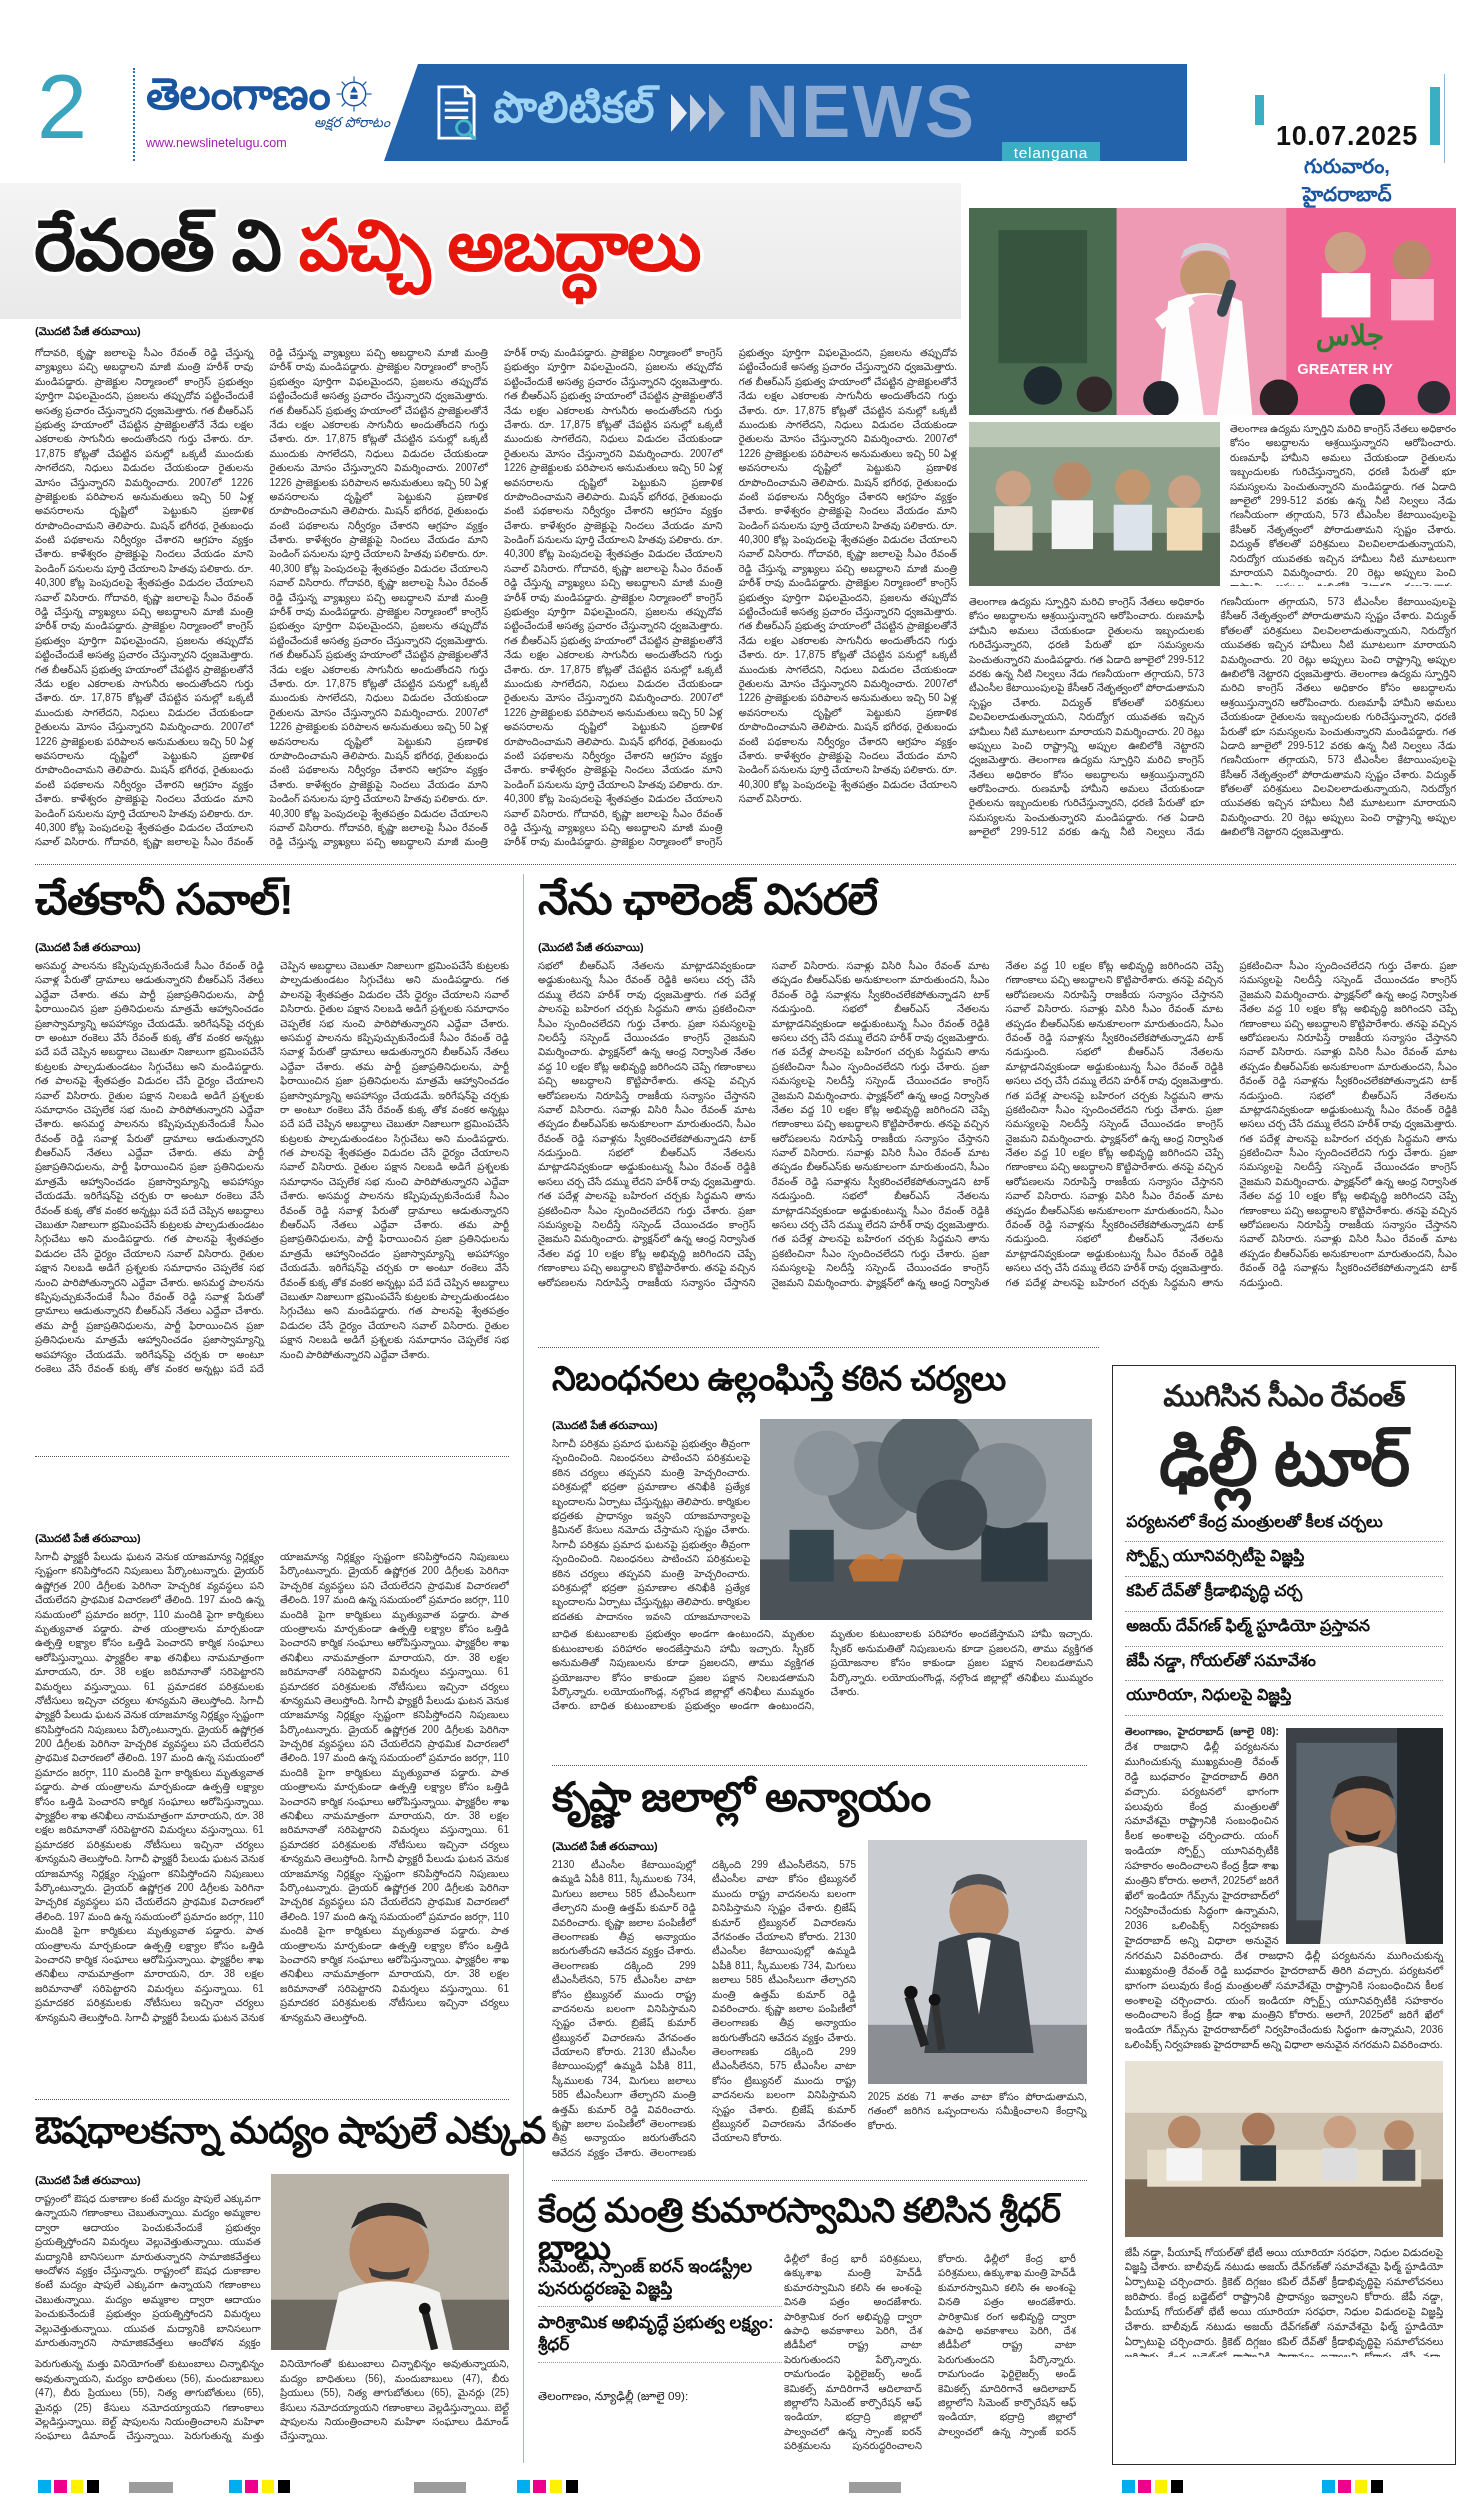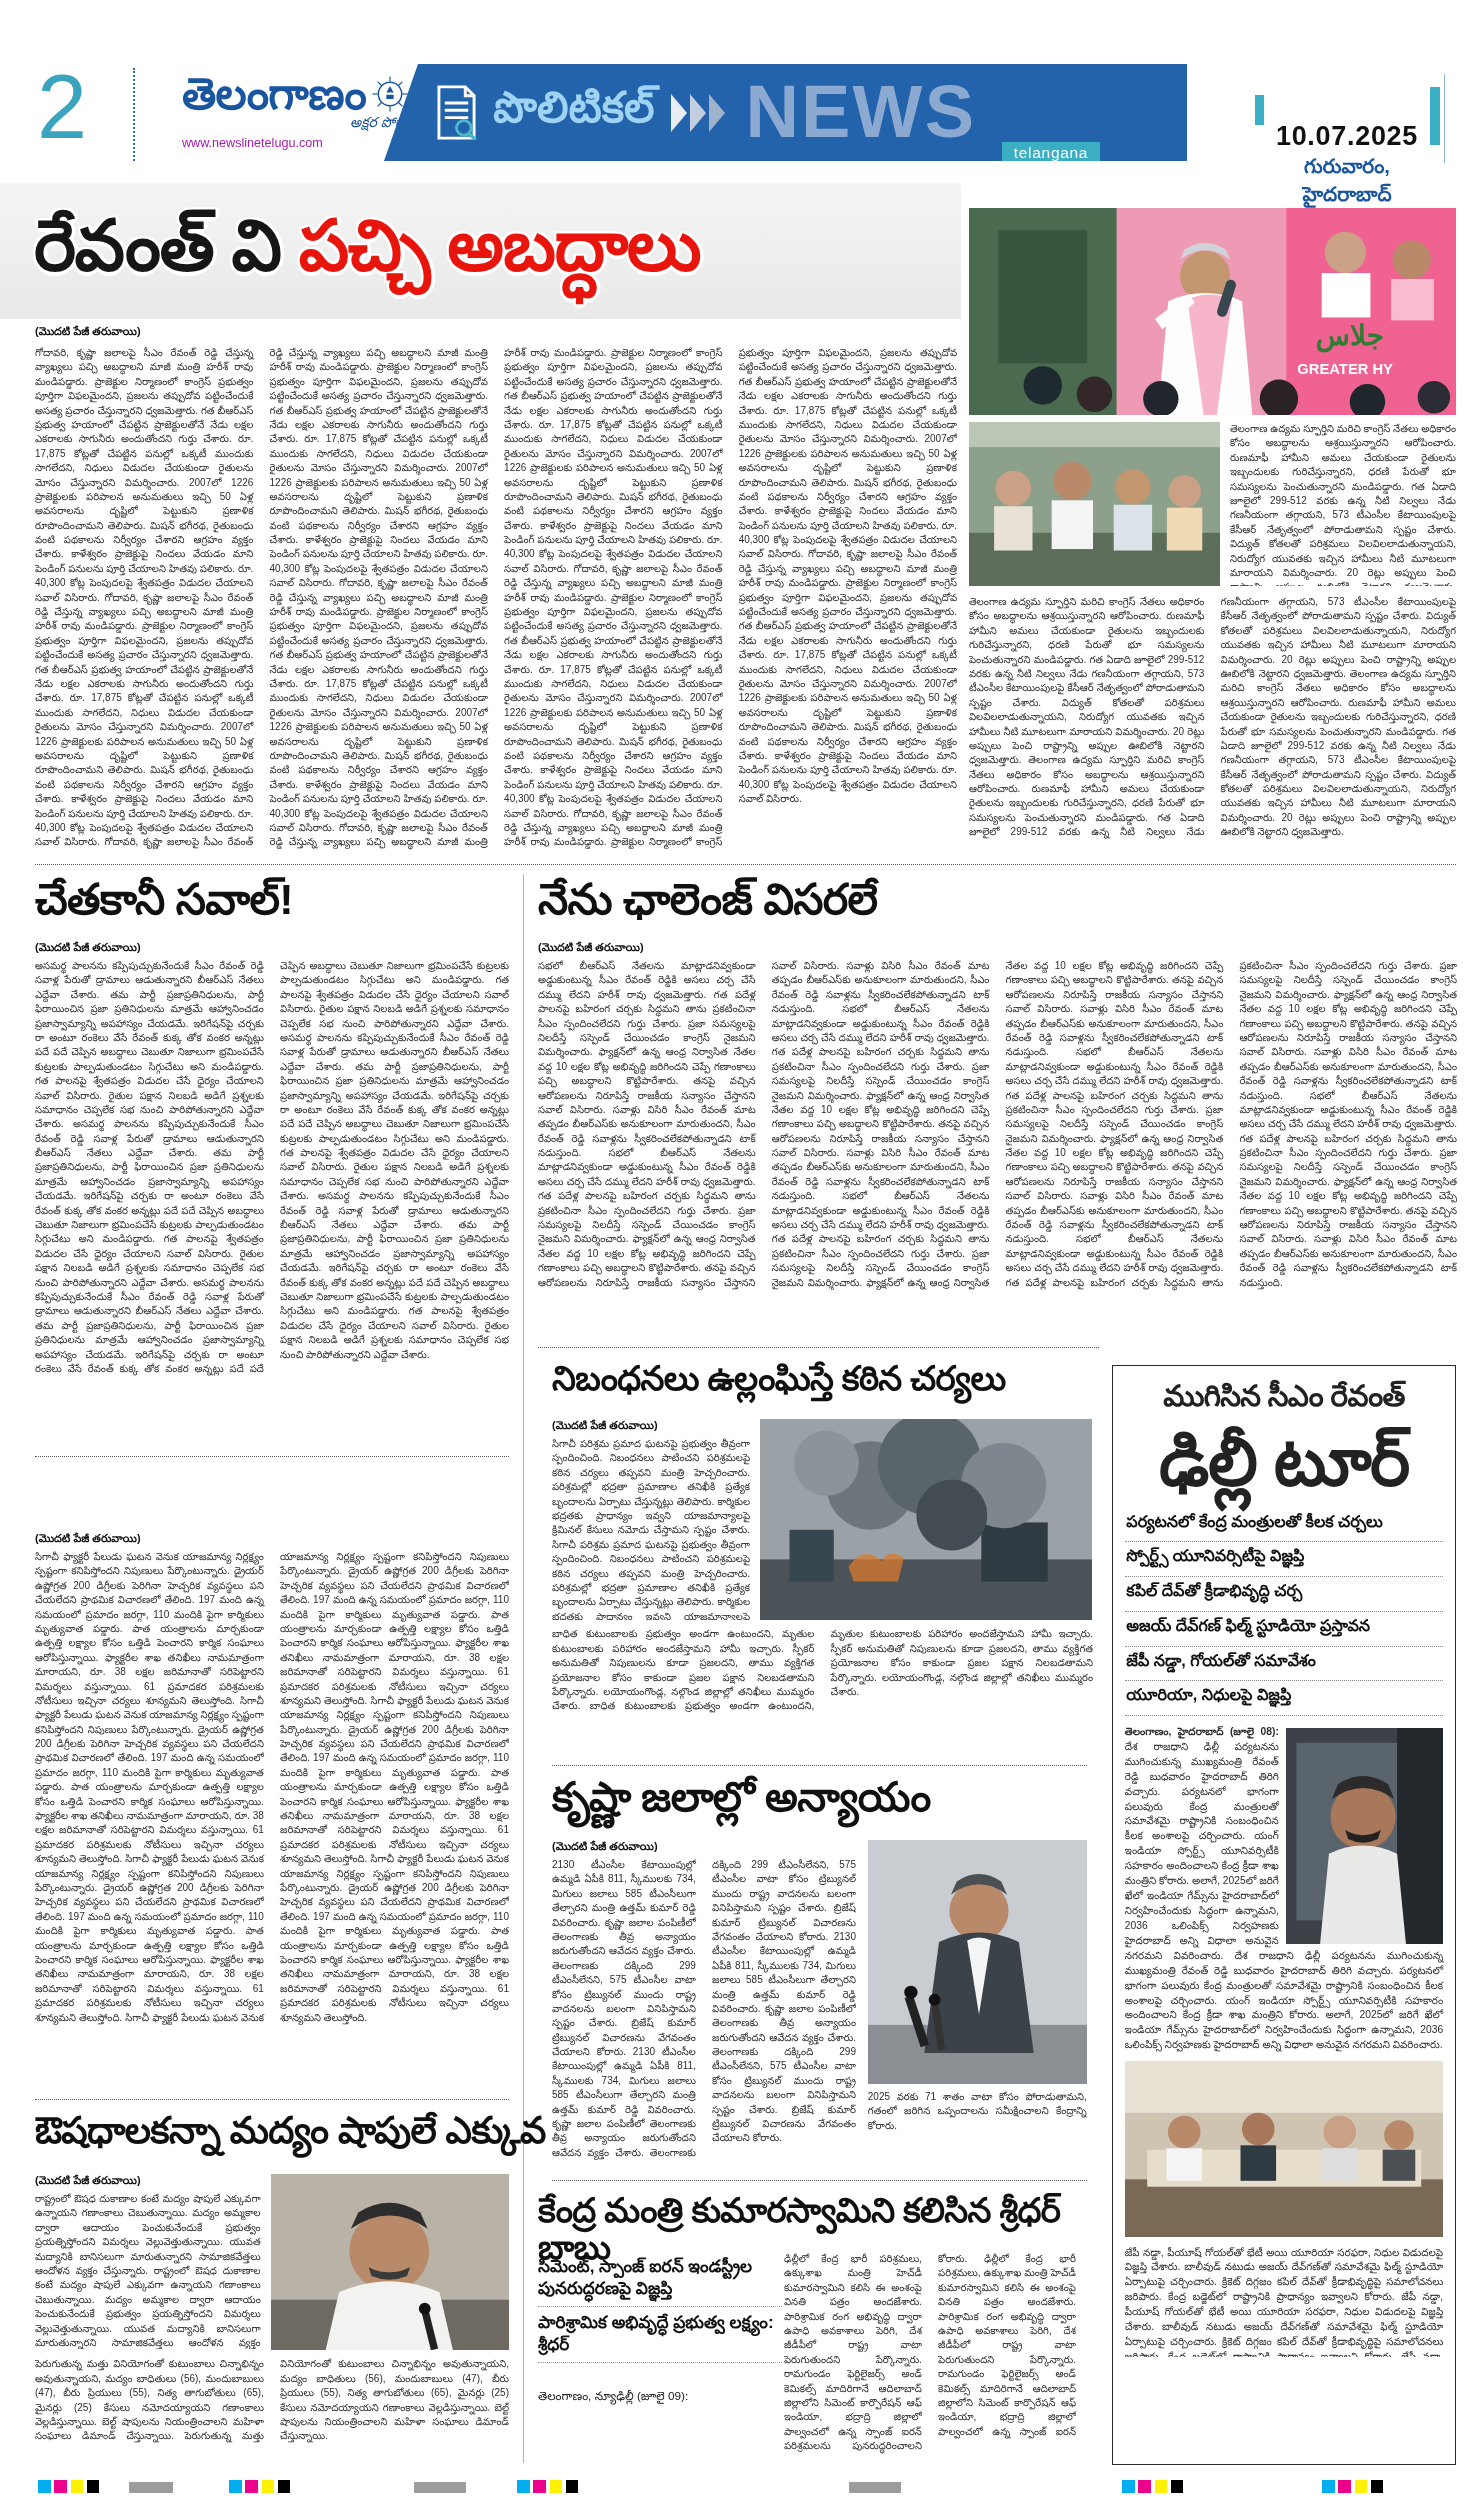--- a/index.html
+++ b/index.html
@@ -2,21 +2,21 @@
 <html style="font-size:11.8px"><head>
 <meta charset="utf-8">
 <style>
   html,body{margin:0;padding:0;background:#cfcfcf;}
   *{box-sizing:border-box;}
   .page{position:relative;width:1466px;height:2512px;background:#fff;margin:0 auto;overflow:hidden;
         font-family:"Liberation Sans","DejaVu Sans",sans-serif;color:#222;}
   
   .pagenum{position:absolute;left:37px;top:62px;font-size:90px;line-height:1;font-weight:200;color:#3aa3bd;}
   .mast-rule{position:absolute;left:133px;top:68px;height:93px;border-left:2.2px dotted #2a6db5;}
-  .masthead{position:absolute;left:146px;top:71px;width:244px;margin-left:36px;}
+  .masthead{position:absolute;left:146px;top:71px;width:244px;}
   .mast-title{font-size:44px;font-weight:800;color:#1a55a0;line-height:1.05;letter-spacing:-0.7px;display:flex;align-items:center;gap:4.4px;}
   .mast-emblem{width:38px;height:38px;flex:0 0 auto;}
   .mast-tag{font-size:14px;color:#19508f;text-align:right;margin-top:-3px;font-style:italic;}
   .mast-site{font-size:12.6px;color:#a21caf;margin-top:1.5px;}
   .banner{position:absolute;left:384px;top:64px;width:803px;height:97px;background:#2263ac;
           clip-path:polygon(34px 0,100% 0,100% 100%,0 100%);display:flex;align-items:center;padding-left:52px;gap:16.2px;}
   .doc-icon{width:41px;height:55px;position:relative;flex:0 0 auto;}
   .banner-section{font-size:43px;font-weight:700;color:#9ed3f4;letter-spacing:0;}
   .chevrons{display:flex;gap:3px;align-items:center;}
   .chev{width:0;height:0;border-top:19px solid transparent;border-bottom:19px solid transparent;border-left:16.2px solid #e8edf4;}

